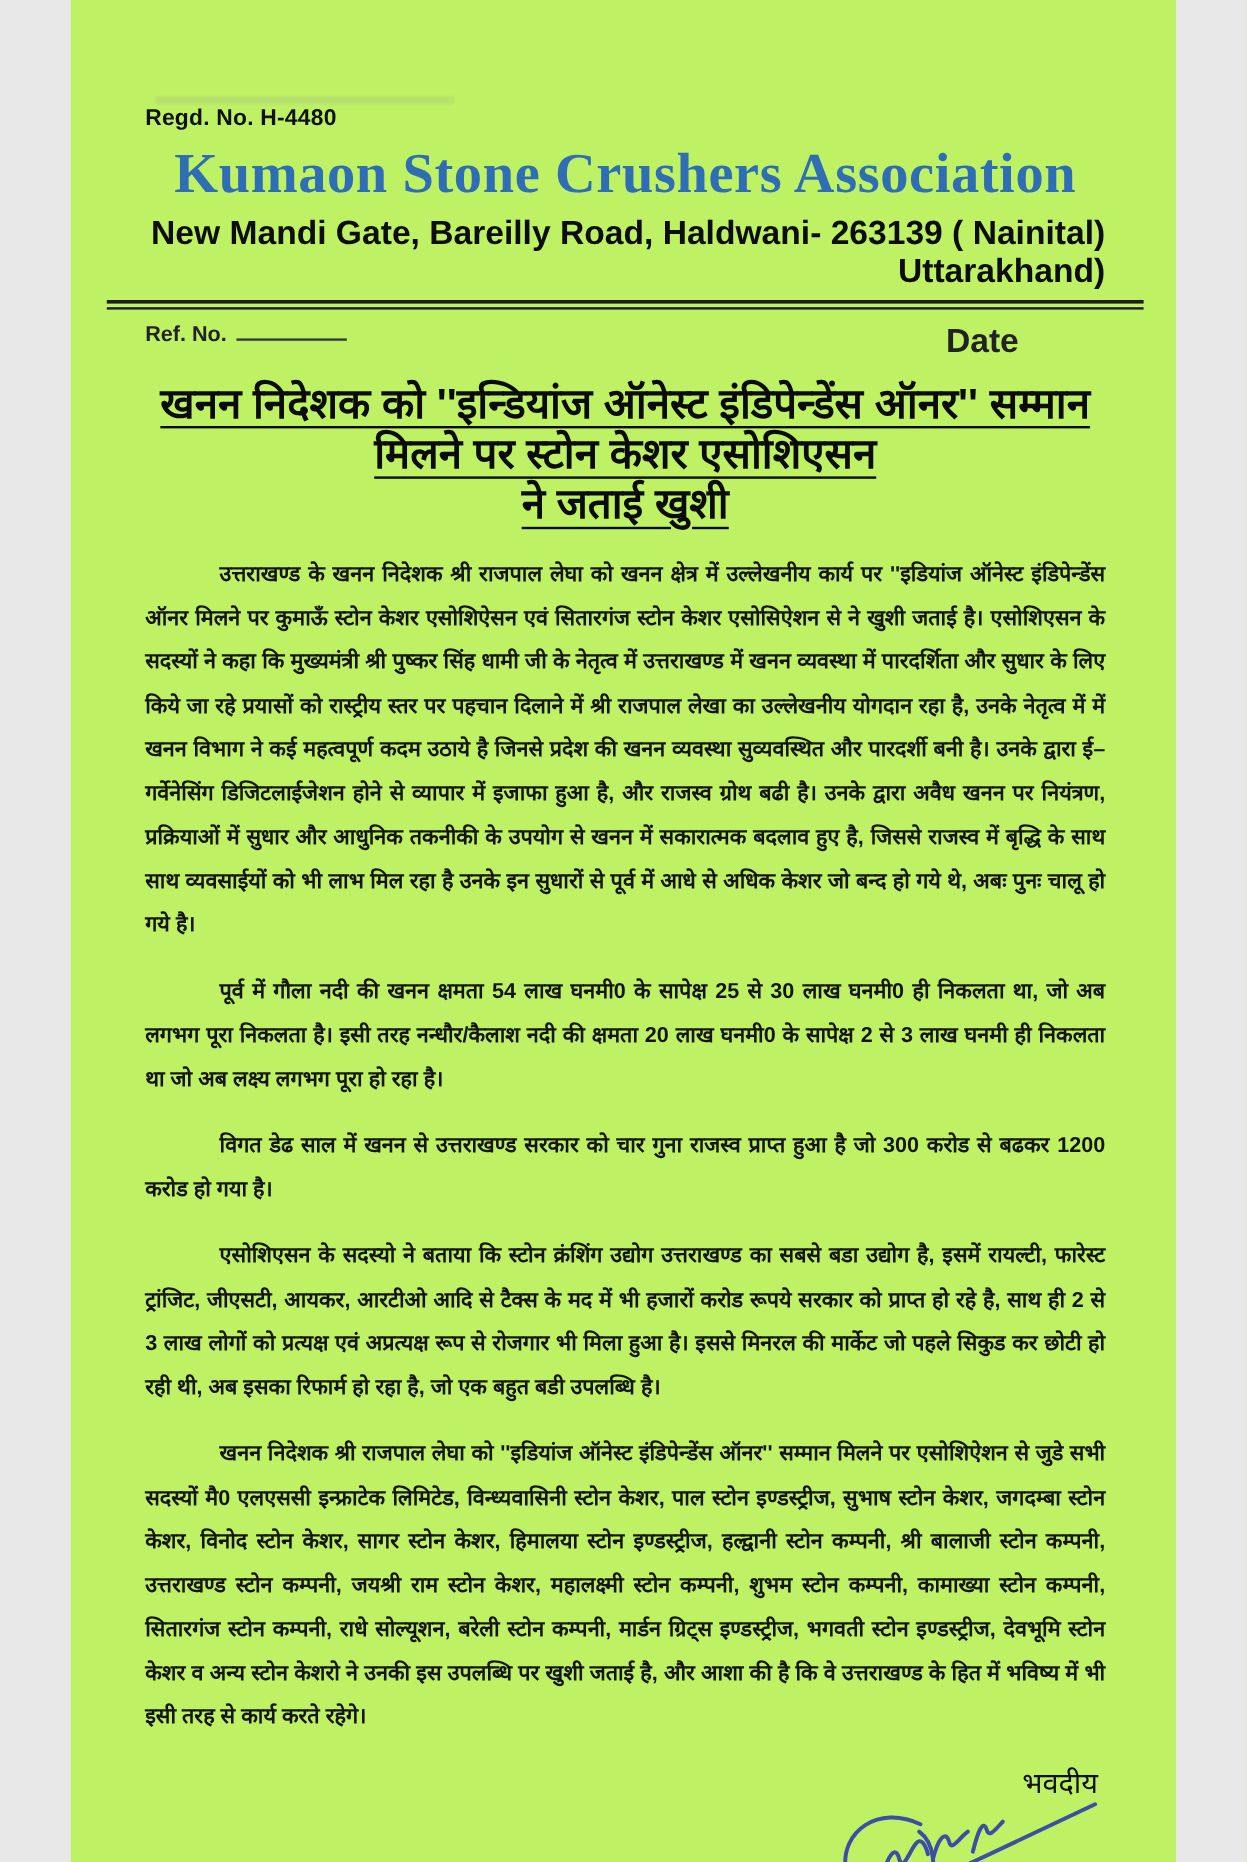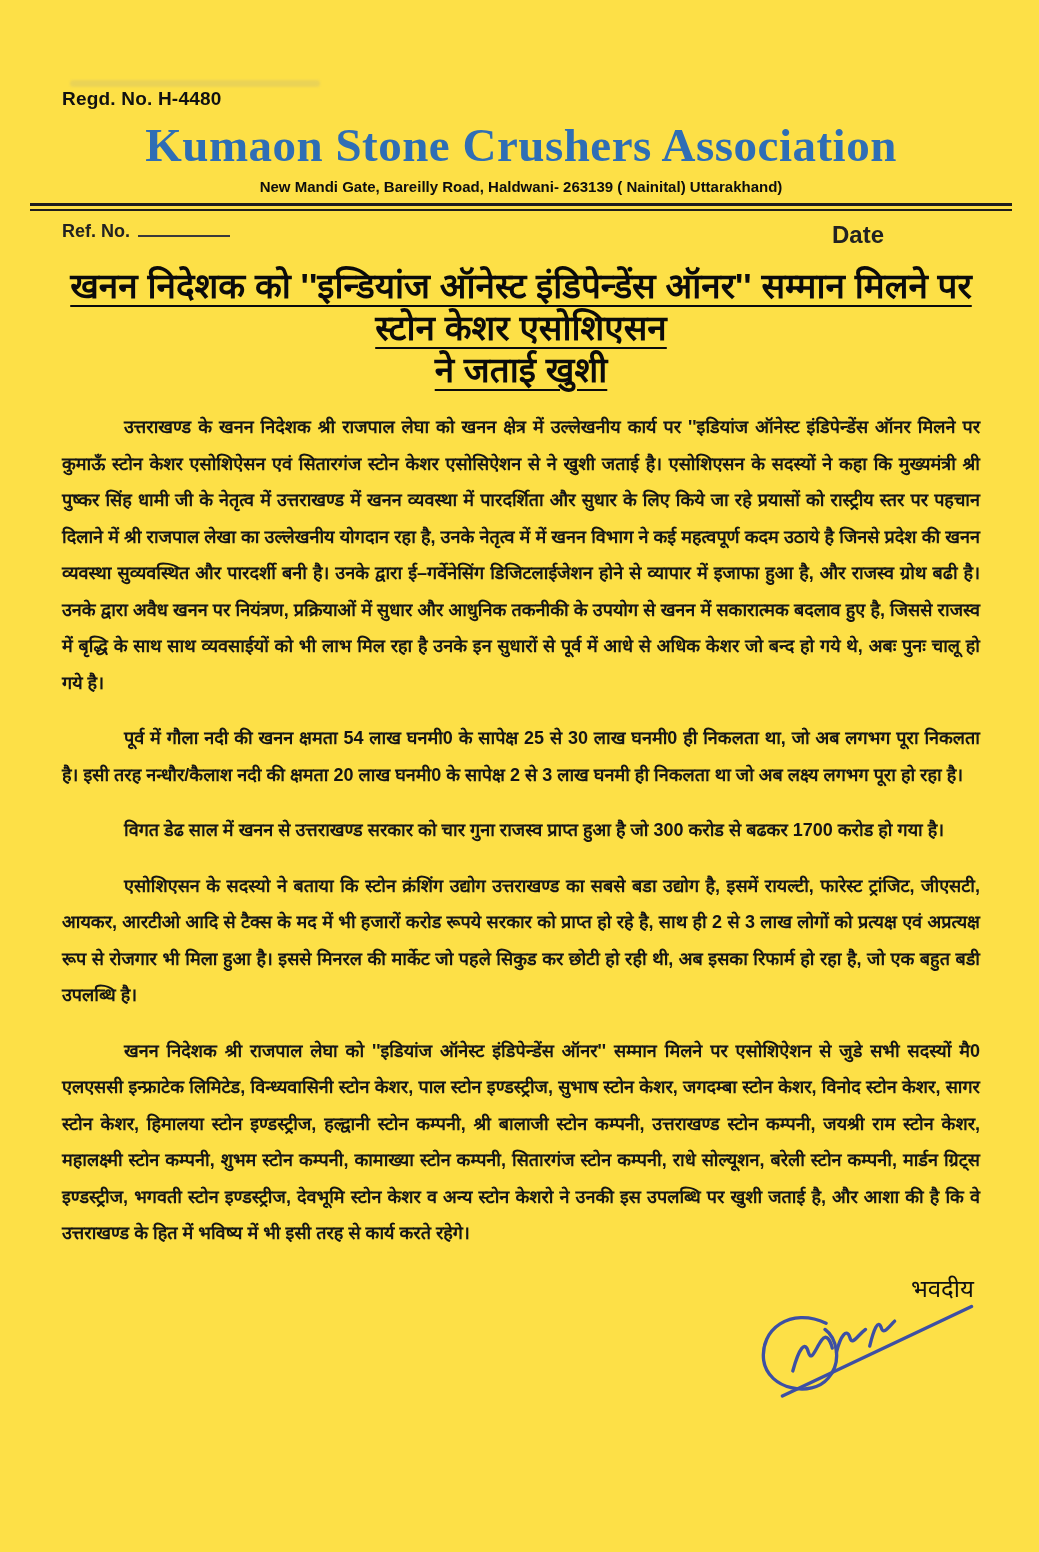--- a/index.html
+++ b/index.html
@@ -1,20 +1,20 @@
 <!DOCTYPE html>
 <html lang="hi"><head>
 <meta charset="utf-8">
 <style>
   html,body{margin:0;padding:0;background:#e8e8e8;}
   .page{
     position:relative;
-    width:1039px;height:1552px;
+    width:921px;height:1552px;
     margin:0 auto;
-    background:#fde047;
+    background:#bef264;
     color:#1c1c1c;
     font-family:"Liberation Sans","DejaVu Sans",sans-serif;
     box-sizing:border-box;
     padding:88px 59px 0 62px;
     overflow:hidden;
   }
   .scan-smudge{
     position:absolute;top:80px;left:70px;width:250px;height:7px;
     background:#9a9a9a;opacity:.18;border-radius:3px;filter:blur(1px);
   }
@@ -24,40 +24,40 @@
   .org-title{
     margin:8px 0 0 0;
     text-align:center;
     font-family:Liberation Serif, serif;
     font-weight:bold;
     font-size:47px;
     letter-spacing:.5px;
   }
   .org-address{
     margin-top:6px;
-    text-align:center;
+    text-align:right;
     font-weight:bold;
-    font-size:15px;
+    font-size:28px;
     color:#0d0d0d;
   }
   .header-rule{
     margin:8px -32px 0 -32px;
     height:3px;
     border-top:3px solid #1d1d1d;
     border-bottom:2px solid #1d1d1d;
   }
   .meta-row{
     margin-top:10px;
     display:flex;
     justify-content:space-between;
     font-size:18px;
     font-weight:bold;
     color:#222;
   }
-  .meta-row .date{margin-right:96px;font-size:24px;}
+  .meta-row .date{margin-right:72px;font-size:28px;}
   .ref-line{
     display:inline-block;width:92px;height:4px;
     border-bottom:2px solid #3a3a3a;margin-left:8px;
   }
   .headline{
     margin-top:16px;
     text-align:center;
     font-weight:bold;
     font-size:35px;
     line-height:42px;
@@ -116,21 +116,21 @@
   </div>
 
   <div class="headline">
     <span class="hl">खनन निदेशक को ''इन्डियांज ऑनेस्ट इंडिपेन्डेंस ऑनर'' सम्मान मिलने पर स्टोन केशर एसोशिएसन</span><br>
     <span class="hl">ने जताई खुशी</span>
   </div>
 
   <div class="body-copy">
     <p class="body-para">उत्तराखण्ड के खनन निदेशक श्री राजपाल लेघा को खनन क्षेत्र में उल्लेखनीय कार्य पर ''इडियांज ऑनेस्ट इंडिपेन्डेंस ऑनर मिलने पर कुमाऊँ स्टोन केशर एसोशिऐसन एवं सितारगंज स्टोन केशर एसोसिऐशन से ने खुशी जताई है। एसोशिएसन के सदस्यों ने कहा कि मुख्यमंत्री श्री पुष्कर सिंह धामी जी के नेतृत्व में उत्तराखण्ड में खनन व्यवस्था में पारदर्शिता और सुधार के लिए किये जा रहे प्रयासों को रास्ट्रीय स्तर पर पहचान दिलाने में श्री राजपाल लेखा का उल्लेखनीय योगदान रहा है, उनके नेतृत्व में में खनन विभाग ने कई महत्वपूर्ण कदम उठाये है जिनसे प्रदेश की खनन व्यवस्था सुव्यवस्थित और पारदर्शी बनी है। उनके द्वारा ई–गर्वेनेसिंग डिजिटलाईजेशन होने से व्यापार में इजाफा हुआ है, और राजस्व ग्रोथ बढी है। उनके द्वारा अवैध खनन पर नियंत्रण, प्रक्रियाओं में सुधार और आधुनिक तकनीकी के उपयोग से खनन में सकारात्मक बदलाव हुए है, जिससे राजस्व में बृद्धि के साथ साथ व्यवसाईयों को भी लाभ मिल रहा है उनके इन सुधारों से पूर्व में आधे से अधिक केशर जो बन्द हो गये थे, अबः पुनः चालू हो गये है।</p>
     <p class="body-para">पूर्व में गौला नदी की खनन क्षमता 54 लाख घनमी0 के सापेक्ष 25 से 30 लाख घनमी0 ही निकलता था, जो अब लगभग पूरा निकलता है। इसी तरह नन्धौर/कैलाश नदी की क्षमता 20 लाख घनमी0 के सापेक्ष 2 से 3 लाख घनमी ही निकलता था जो अब लक्ष्य लगभग पूरा हो रहा है।</p>
-    <p class="body-para">विगत डेढ साल में खनन से उत्तराखण्ड सरकार को चार गुना राजस्व प्राप्त हुआ है जो 300 करोड से बढकर 1700 करोड हो गया है।</p>
+    <p class="body-para">विगत डेढ साल में खनन से उत्तराखण्ड सरकार को चार गुना राजस्व प्राप्त हुआ है जो 300 करोड से बढकर 1200 करोड हो गया है।</p>
     <p class="body-para">एसोशिएसन के सदस्यो ने बताया कि स्टोन क्रंशिंग उद्योग उत्तराखण्ड का सबसे बडा उद्योग है, इसमें रायल्टी, फारेस्ट ट्रांजिट, जीएसटी, आयकर, आरटीओ आदि से टैक्स के मद में भी हजारों करोड रूपये सरकार को प्राप्त हो रहे है, साथ ही 2 से 3 लाख लोगों को प्रत्यक्ष एवं अप्रत्यक्ष रूप से रोजगार भी मिला हुआ है। इससे मिनरल की मार्केट जो पहले सिकुड कर छोटी हो रही थी, अब इसका रिफार्म हो रहा है, जो एक बहुत बडी उपलब्धि है।</p>
     <p class="body-para">खनन निदेशक श्री राजपाल लेघा को ''इडियांज ऑनेस्ट इंडिपेन्डेंस ऑनर'' सम्मान मिलने पर एसोशिऐशन से जुडे सभी सदस्यों मै0 एलएससी इन्फ्राटेक लिमिटेड, विन्ध्यवासिनी स्टोन केशर, पाल स्टोन इण्डस्ट्रीज, सुभाष स्टोन केशर, जगदम्बा स्टोन केशर, विनोद स्टोन केशर, सागर स्टोन केशर, हिमालया स्टोन इण्डस्ट्रीज, हल्द्वानी स्टोन कम्पनी, श्री बालाजी स्टोन कम्पनी, उत्तराखण्ड स्टोन कम्पनी, जयश्री राम स्टोन केशर, महालक्ष्मी स्टोन कम्पनी, शुभम स्टोन कम्पनी, कामाख्या स्टोन कम्पनी, सितारगंज स्टोन कम्पनी, राधे सोल्यूशन, बरेली स्टोन कम्पनी, मार्डन ग्रिट्स इण्डस्ट्रीज, भगवती स्टोन इण्डस्ट्रीज, देवभूमि स्टोन केशर व अन्य स्टोन केशरो ने उनकी इस उपलब्धि पर खुशी जताई है, और आशा की है कि वे उत्तराखण्ड के हित में भविष्य में भी इसी तरह से कार्य करते रहेगे।</p>
   </div>
 
   <div class="sign-block">
     <div class="closing">भवदीय</div>
     <svg class="signature-svg" width="250" height="106" viewBox="0 0 240 102">
       <g fill="none" stroke="#3d4fa4" stroke-width="3.2" stroke-linecap="round" stroke-linejoin="round">
         <path d="M96,30 C62,14 32,36 36,66 C40,94 82,102 98,83 C112,67 106,44 95,36"></path>
         <path d="M64,76 C70,54 76,46 79,58 C82,68 86,54 92,46 C96,40 100,46 102,54"></path>

